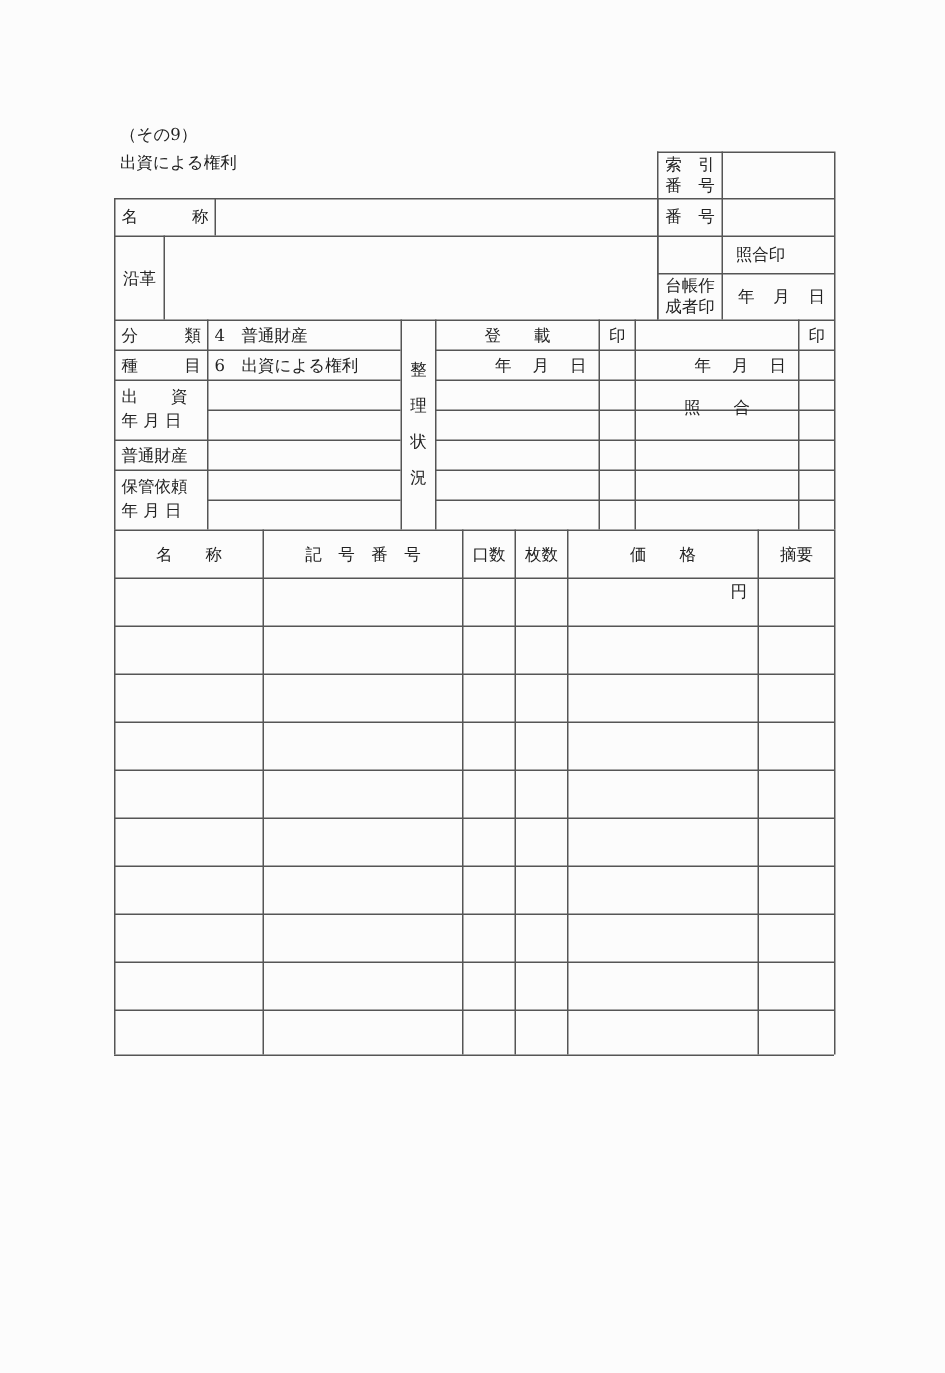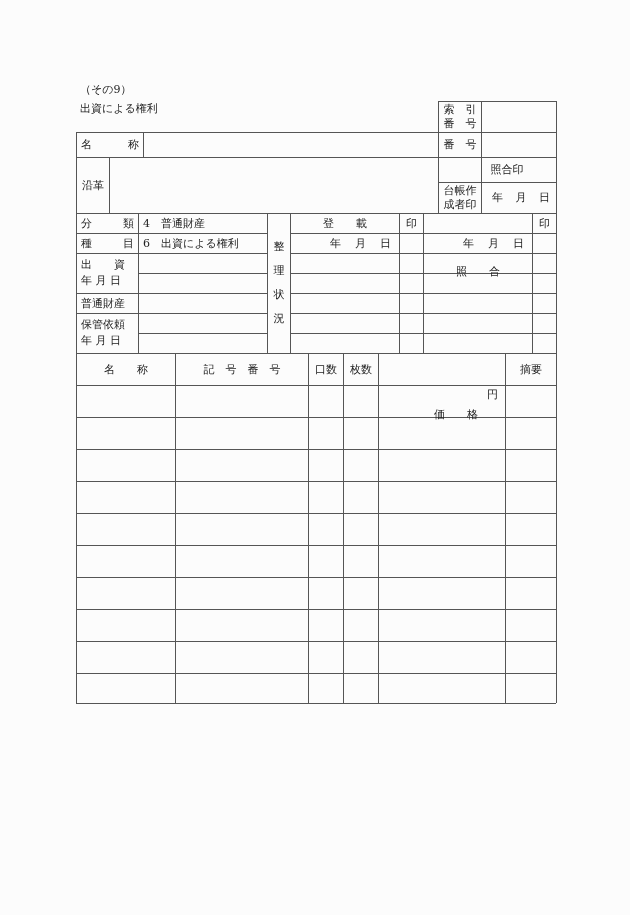--- a/index.html
+++ b/index.html
@@ -149,16 +149,16 @@
 <div class="hl" style="left:76px;top:577px;width:480px;"></div>
 <div class="hl" style="left:76px;top:609px;width:480px;"></div>
 <div class="hl" style="left:76px;top:641px;width:480px;"></div>
 <div class="hl" style="left:76px;top:673px;width:480px;"></div>
 <div class="hl" style="left:76px;top:703px;width:480px;"></div>
 
 <div class="cell center" style="left:77px;top:353px;width:98px;height:32px;white-space:pre;">名　　称</div>
 <div class="cell center" style="left:176px;top:353px;width:132px;height:32px;white-space:pre;">記　号　番　号</div>
 <div class="cell center" style="left:309px;top:353px;width:34px;height:32px;">口数</div>
 <div class="cell center" style="left:344px;top:353px;width:34px;height:32px;">枚数</div>
-<div class="cell center" style="left:393px;top:353px;width:126px;height:32px;white-space:pre;margin-top:45px;">価　　格</div>
+<div class="cell center" style="left:379px;top:353px;width:126px;height:32px;white-space:pre;">価　　格</div>
 <div class="cell center" style="left:506px;top:353px;width:50px;height:32px;">摘要</div>
 
 <div class="abs txt" style="left:487px;top:389px;">円</div>
 
 </body></html>

